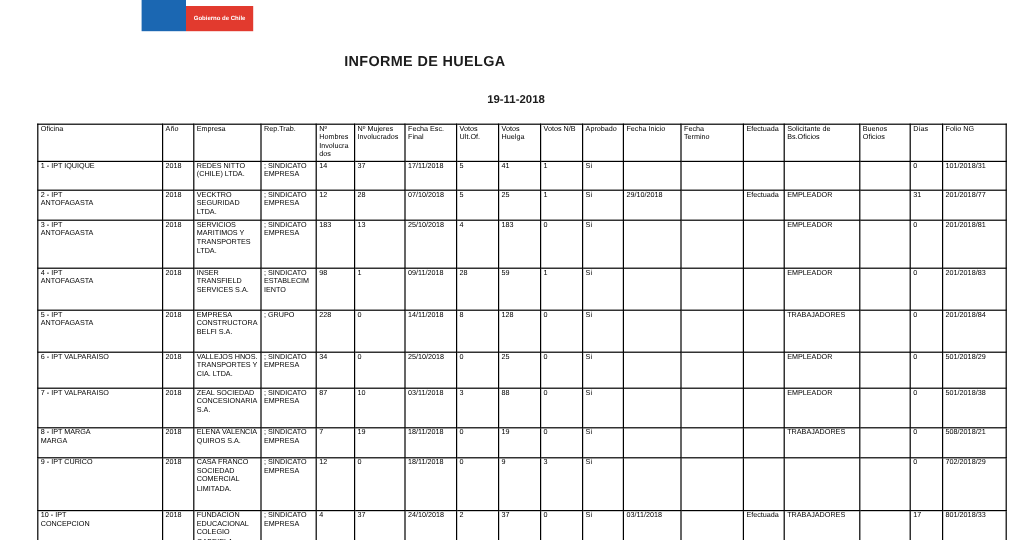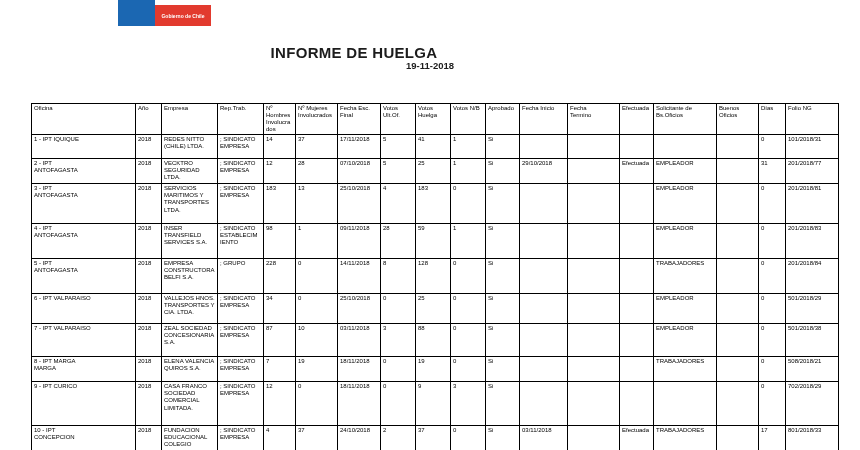--- a/index.html
+++ b/index.html
@@ -10,22 +10,22 @@
   .page{position:relative;width:860px;height:450px;background:#fff;}
 
   
   .logo-blue{position:absolute;left:118px;top:0;width:37px;height:26px;background:#1b67b2;}
   .logo-red{position:absolute;left:155px;top:5px;width:56px;height:21px;background:#e23a2e;
             display:flex;align-items:center;justify-content:center;}
   .logo-red span{color:#fff;font-size:5px;font-weight:bold;white-space:nowrap;}
 
   
   .title{position:absolute;left:0;top:44px;width:708px;text-align:center;
-         font-size:15px;font-weight:bold;color:#1c1c1c;letter-spacing:0.3px;}
-  .date{position:absolute;left:0;top:60px;width:860px;text-align:center;
+         font-size:12px;font-weight:bold;color:#1c1c1c;letter-spacing:0.3px;}
+  .date{position:absolute;left:0;top:78px;width:860px;text-align:center;
         font-size:9.5px;font-weight:bold;color:#1c1c1c;}
 
   
   table.report{position:absolute;left:31px;top:103px;width:807px;
                border-collapse:collapse;table-layout:fixed;
                font-size:6px;line-height:1.18;color:#000;}
   .report th,.report td{
     border:1px solid #000;padding:1px 2px;vertical-align:top;text-align:left;
     font-weight:normal;white-space:pre-line;overflow:hidden;word-wrap:break-word;
   }

